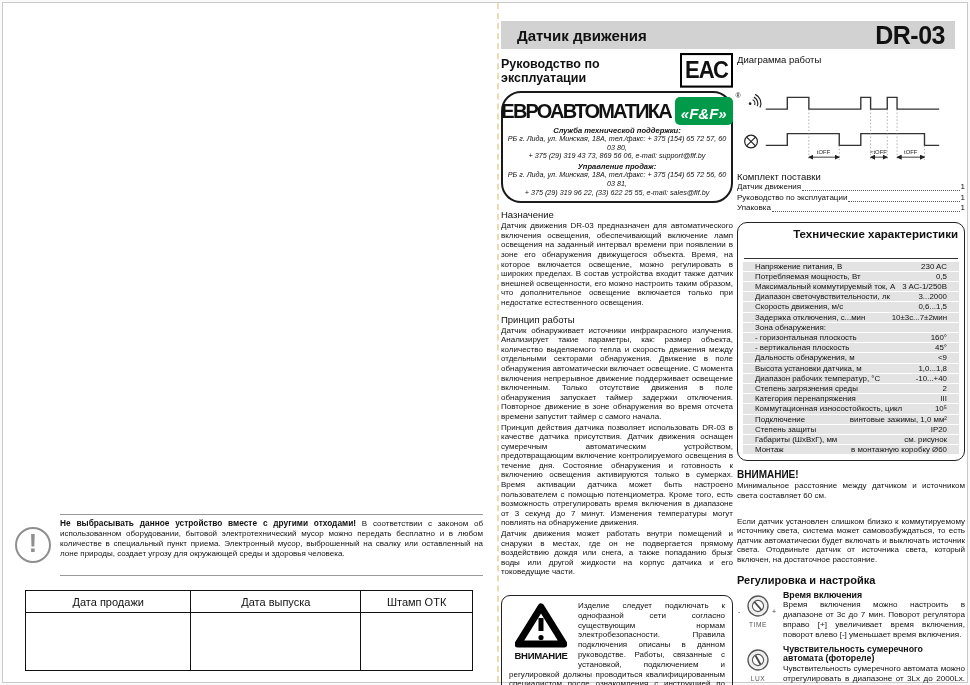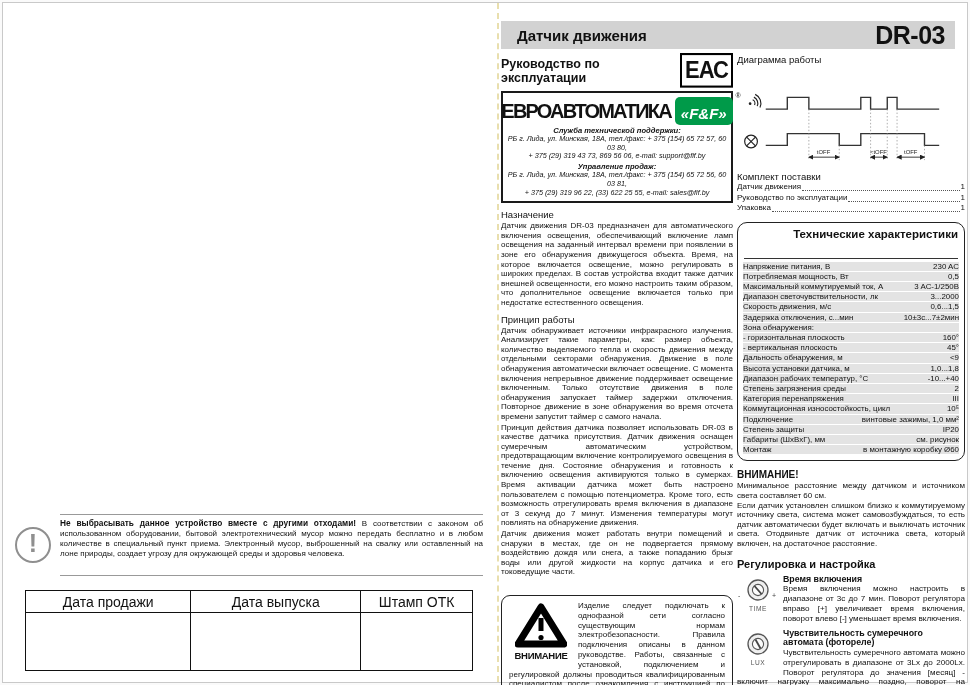--- a/index.html
+++ b/index.html
@@ -15,21 +15,21 @@
 
   
   .col-a{position:absolute;left:498px;top:50px;width:232px;}
   .col-b{position:absolute;left:734px;top:50px;width:228px;}
 
   .subtitle-row{display:flex;justify-content:space-between;align-items:flex-start;}
   .subtitle{font-size:12.5px;font-weight:bold;padding-top:4px;}
   .eac{border:2.5px solid #000;font-weight:900;font-size:22px;line-height:27px;padding:1px 3px;
     letter-spacing:-1px;transform:scaleY(1.05);transform-origin:top;}
 
-  .ff-box{margin-top:5px;border:2px solid #1a1a1a;border-radius:0;padding:3px 4px 4px;text-align:center;}
+  .ff-box{margin-top:5px;border:2px solid #1a1a1a;border-radius:20px;padding:3px 4px 4px;text-align:center;}
   .brand-row{display:flex;align-items:center;justify-content:center;gap:4px;margin-top:1px;}
   .brand-name{font-size:20px;font-weight:bold;letter-spacing:-1.8px;white-space:nowrap;}
   .brand-badge{position:relative;background:#009a49;color:#fff;font-style:italic;font-weight:bold;
     font-size:15px;padding:8px 6px 3px;border-radius:5px;white-space:nowrap;}
   .brand-reg{position:absolute;top:-5px;right:-8px;font-size:7px;color:#444;font-style:normal;}
   .contact-label{font-size:7.6px;font-weight:bold;font-style:italic;margin-top:1px;}
   .contact-line{font-size:7.2px;font-style:italic;line-height:8.7px;}
 
   .sec-title{font-size:9.5px;font-weight:normal;margin-top:6px;}
   .para{font-size:8px;line-height:9.6px;text-align:justify;margin-top:1px;}
@@ -42,21 +42,21 @@
   
   .diagram-svg{width:228px;height:98px;margin-top:2px;display:block;}
 
   .pkg-row{display:flex;font-size:8px;line-height:10.5px;align-items:flex-end;}
   .pkg-dots{flex:1;border-bottom:1.1px dotted #555;margin:0 1px 1.5px;}
 
   .specs-box{margin-top:8px;border:1.6px solid #222;border-radius:10px;padding:4px 5px 6px;}
   .specs-title{text-align:right;font-weight:bold;font-size:11.5px;border-bottom:1.3px solid #333;
     padding-bottom:18px;margin:1px 1px 3px;}
   .spec-row{display:flex;justify-content:space-between;gap:6px;background:#e3e3e3;
-    padding:0 0;margin-top:1px;font-size:7.9px;line-height:9.2px;}
+    padding:0 12px;margin-top:1px;font-size:7.9px;line-height:9.2px;}
   .spec-value{white-space:nowrap;text-align:right;}
 
   .attn-title{font-size:10px;font-weight:bold;margin-top:8px;}
   .adj-title{font-size:11px;font-weight:bold;margin-top:9px;}
   .adj-block{margin-top:5px;font-size:8.1px;line-height:9.8px;text-align:justify;}
   .adj-sub-title{font-weight:bold;font-size:8.8px;text-align:left;}
   .knob-wrap{float:left;width:42px;text-align:center;margin:3px 4px 0 0;position:relative;}
   .knob-label{font-size:6.6px;color:#555;letter-spacing:.5px;margin-top:-2px;}
   .knob-plus{position:absolute;right:3px;bottom:13px;font-size:7px;color:#444;}
   .knob-minus{position:absolute;left:1px;bottom:13px;font-size:7px;color:#444;}
@@ -64,21 +64,21 @@
   
   .disposal{position:absolute;left:12px;top:511px;width:468px;display:flex;gap:9px;align-items:center;}
   .disposal-icon{width:36px;height:36px;border:2.6px solid #8f8f8f;border-radius:50%;color:#8f8f8f;
     font-weight:bold;font-size:25px;display:flex;align-items:center;justify-content:center;
     flex:0 0 36px;box-sizing:border-box;padding-bottom:2px;}
   .disposal-text{border-top:1.2px solid #999;border-bottom:1.2px solid #999;padding:4px 0 16px;
     font-size:8px;line-height:9.9px;text-align:justify;}
   .disposal-bold{font-weight:bold;font-size:8.3px;}
   .no-metals{position:absolute;left:12px;top:564px;width:468px;text-align:center;font-weight:bold;font-size:13.5px;}
   .sale-table{position:absolute;left:22px;top:587px;width:448px;border-collapse:collapse;table-layout:fixed;}
-  .sale-table th{border:1.6px solid #111;font-weight:normal;font-size:14px;height:19px;}
+  .sale-table th{border:1.6px solid #111;font-weight:normal;font-size:11px;height:19px;}
   .sale-table td{border:1.6px solid #111;height:55px;}
 </style>
 </head>
 <body>
 
 <div class="stage">
   <div class="sheet">
     <div class="fold"></div>
 
     <div class="header-bar">
@@ -290,21 +290,21 @@
 
             <div class="spec-row">
               <span class="spec-label">Монтаж</span>
               <span class="spec-value">в монтажную коробку Ø60</span>
             </div>
           </div>
       </div>
 
       <div class="attn-title">ВНИМАНИЕ!</div>
       <div class="para">Минимальное расстояние между датчиком и источником света составляет 60 см.</div>
-      <div class="para" style="margin-top:0;">Если датчик установлен слишком близко к коммутируемому источнику света, система может самовозбуждаться, то есть датчик автоматически будет включать и выключать источник света. Отодвиньте датчик от источника света, который включен, на достаточное расстояние.</div>
+      <div class="para" style="margin-top:16px;">Если датчик установлен слишком близко к коммутируемому источнику света, система может самовозбуждаться, то есть датчик автоматически будет включать и выключать источник света. Отодвиньте датчик от источника света, который включен, на достаточное расстояние.</div>
 
       <div class="adj-title">Регулировка и настройка</div>
 
       <div class="adj-block">
         <span class="knob-wrap">
           <svg width="30" height="26" viewBox="0 0 30 26">
             <circle cx="15" cy="12" r="10" fill="#efefef" stroke="#555" stroke-width="1.3"></circle>
             <circle cx="15" cy="12" r="5.6" fill="#fbfbfb" stroke="#555" stroke-width="1.1"></circle>
             <line x1="11.5" y1="8" x2="18.5" y2="16" stroke="#444" stroke-width="1.8"></line>
           </svg>

